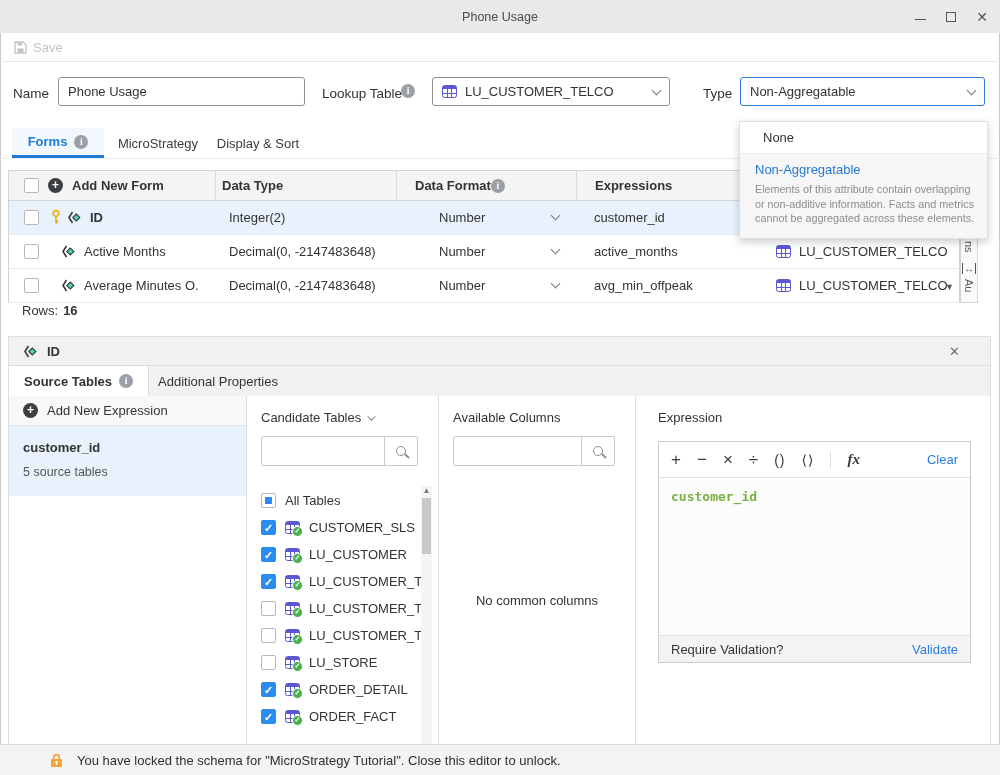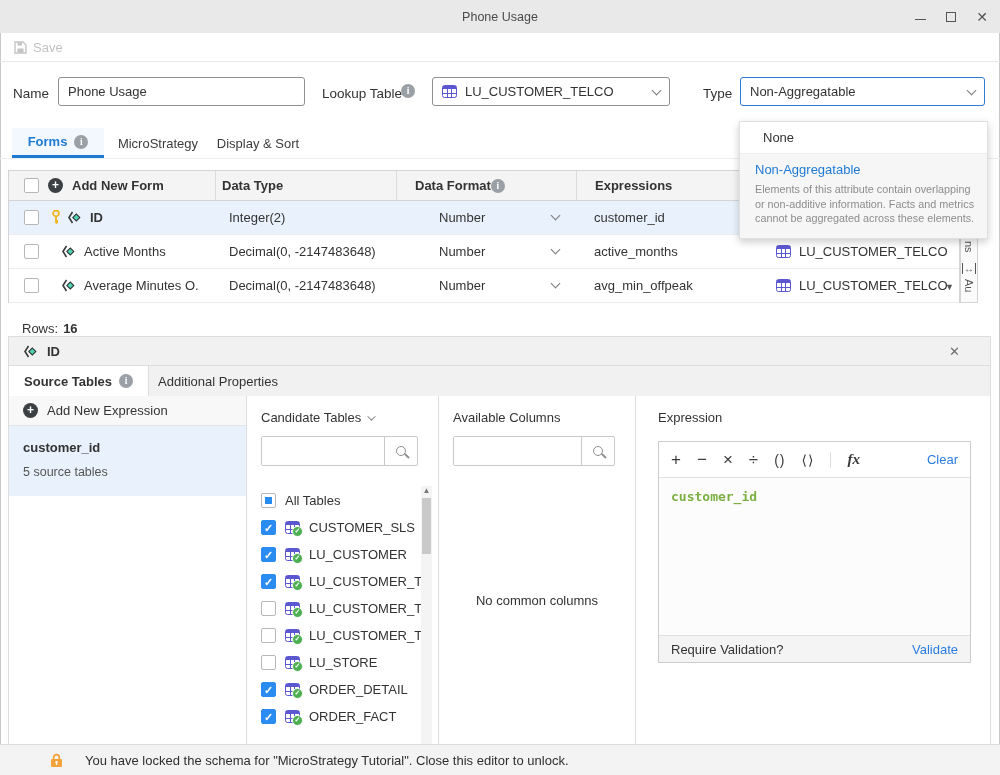--- a/index.html
+++ b/index.html
@@ -61,21 +61,21 @@
   .b-l{border-left:1px solid #dcdcdc}
   .grow{position:relative;height:34px;border-bottom:1px solid #ececec;font-size:13px}
   .grow.selected{background:#e9f2fc}
   .cbx{width:15px;height:15px;border:1px solid #b7b7b7;border-radius:2px;background:#fff;flex:none;position:relative}
   .grid-scroll{position:absolute;right:5px;bottom:10px;font-size:9px;color:#555;line-height:1}
   .strip{position:absolute;left:960px;top:170px;width:18px;height:133px;border:1px solid #d4d4d4;background:#fafafa}
   .vtext{position:absolute;left:2px;writing-mode:vertical-rl;font-size:11px;color:#555}
   .strip-ic{position:absolute;left:1px;top:92px;font-size:10px;color:#555;border-top:0;padding:0 1px;border-left:1px solid #555;border-right:1px solid #555;line-height:11px}
 
   
-  .rowsbar{position:absolute;left:8px;right:9px;top:303px;height:33px;display:flex;align-items:flex-end;padding-left:14px;font-size:13px;gap:5px}
+  .rowsbar{position:absolute;left:8px;right:9px;top:303px;height:33px;display:flex;align-items:flex-start;padding-left:14px;font-size:13px;gap:5px}
   .idbar{position:absolute;left:8px;right:9px;top:336px;height:30px;background:#f1f1f1;border:1px solid #ddd;display:flex;align-items:center;padding:0 14px;gap:9px}
   .idbar .ttl{font-weight:700;font-size:13px}
   .idbar .x{margin-left:auto;margin-right:16px;color:#6d6d6d;font-size:13px}
   .subtabs{position:absolute;left:8px;right:9px;top:366px;height:30px;background:#f1f1f1;border-left:1px solid #ddd;border-right:1px solid #ddd;display:flex}
   .stab{height:30px;display:flex;align-items:center;justify-content:center;gap:7px;font-size:13px}
   .stab.active{width:140px;background:#fff;font-weight:700;border-right:1px solid #ddd}
   .stab.plain{width:138px;color:#333}
 
   
   .panels{position:absolute;left:8px;right:9px;top:396px;height:424px;border:1px solid #ddd;border-top:none;background:#fff}
@@ -108,21 +108,21 @@
   .ebar{height:36px;border-bottom:1px solid #e0e0e0;display:flex;align-items:center;padding:0 12px;gap:16px;flex:none}
   .op{font-size:17px;color:#3a3a3a;line-height:1}
   .op.small{font-size:14px;letter-spacing:1px}
   .ediv{width:1px;height:16px;background:#ddd}
   .fx{font-family:"Liberation Serif",serif;font-style:italic;font-weight:700;font-size:15px;color:#3a3a3a}
   .elink{font-size:13px;color:#2a7de1}
   .ecode{flex:1;background:#fcfcfc;padding:11px 12px;font-family:"DejaVu Sans Mono",monospace;font-size:13px;color:#7cb043;font-weight:700}
   .evalid{height:27px;background:#f4f4f4;border-top:1px solid #e0e0e0;display:flex;align-items:center;padding:0 12px;font-size:13px;flex:none}
 
   
-  .statusbar{position:absolute;left:0;right:0;top:744px;height:31px;background:#f3f3f3;border-top:1px solid #ddd;display:flex;align-items:center;padding-left:50px;gap:22px;font-size:13px;color:#2f2f2f}
+  .statusbar{position:absolute;left:0;right:0;top:744px;height:31px;background:#f3f3f3;border-top:1px solid #ddd;display:flex;align-items:center;padding-left:50px;gap:14px;font-size:13px;color:#2f2f2f}
 
   .bold{font-weight:700}
   .nowrap{white-space:nowrap;overflow:hidden}
 </style>
 </head>
 <body>
 
 <div class="titlebar">
   <span>Phone Usage</span>
   <span class="win-controls">

